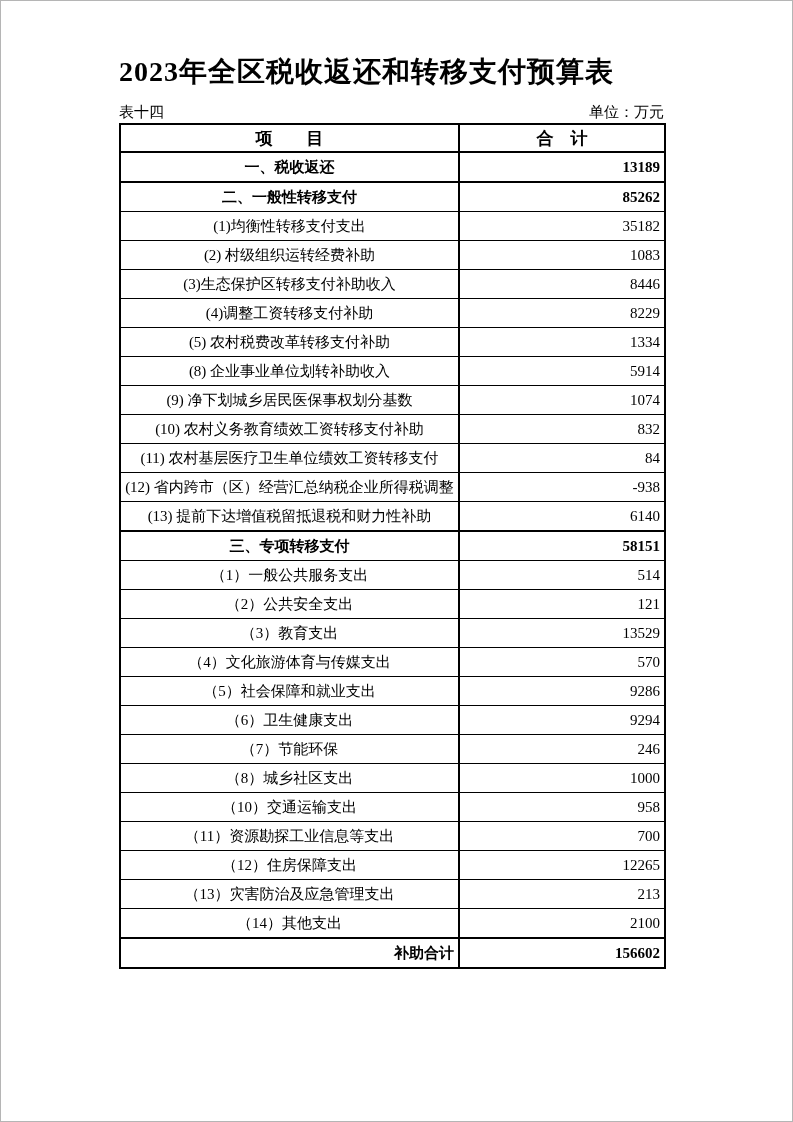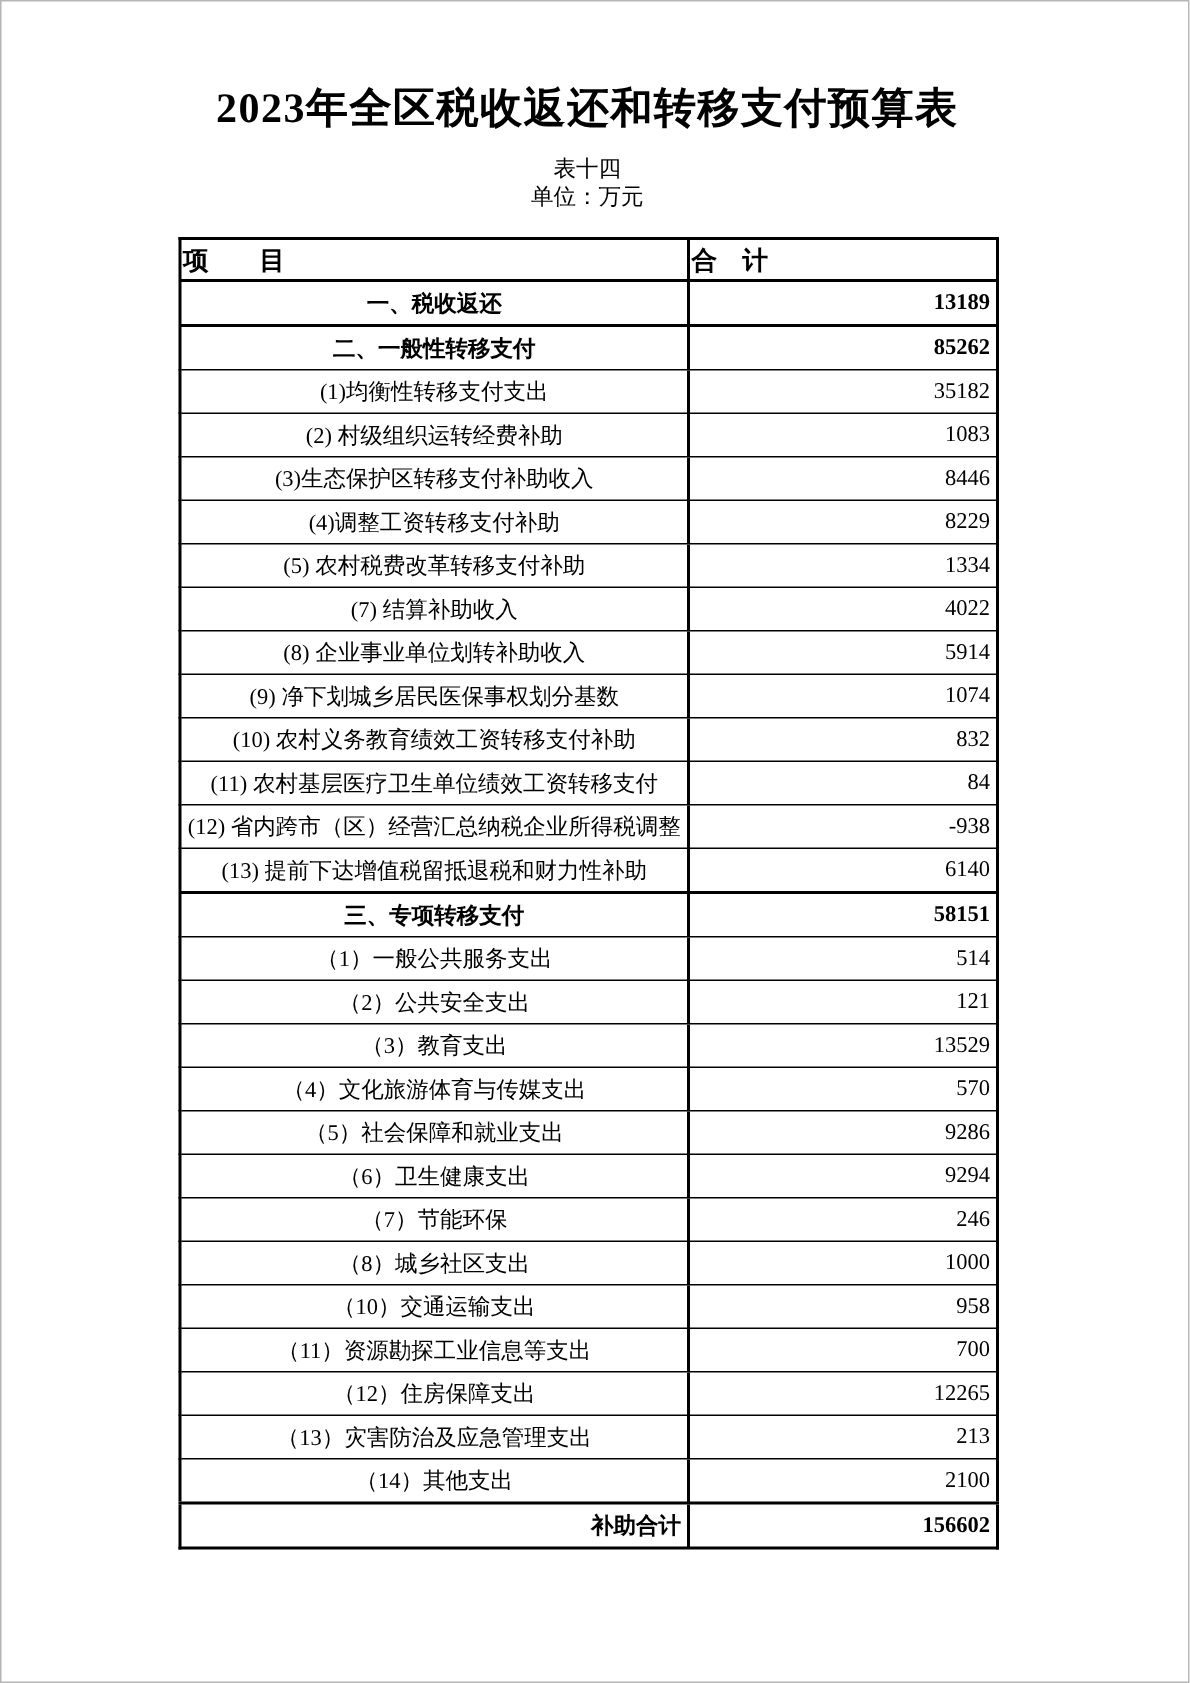--- a/index.html
+++ b/index.html
@@ -4,37 +4,37 @@
 <style>
   html, body { margin:0; padding:0; background:#e8e8e8; }
   .page {
     width:793px; height:1122px; box-sizing:border-box;
     background:#ffffff; border:1px solid #b5b5b5;
     font-family:"Liberation Serif", serif; color:#000;
     overflow:hidden;
   }
   .content { width:545px; margin-left:118px; }
   .doc-title {
-    text-align:center; margin-top:52px; font-size:28px;
+    text-align:left; margin-top:52px; font-size:28px;
     font-weight:bold; letter-spacing:1px; white-space:nowrap;
   }
   .meta-line {
-    display:flex; justify-content:space-between; align-items:center;
-    font-size:15px; margin-top:12px; margin-bottom:17px;flex-direction:column;
+    display:flex; justify-content:space-between; align-items:flex-end;
+    font-size:15px; margin-top:12px; margin-bottom:1px;
   }
   table.budget {
     width:545px; border-collapse:collapse; table-layout:fixed;
     border:2px solid #000;
   }
   table.budget th, table.budget td {
     border:1px solid #000; overflow:hidden; white-space:nowrap;
   }
   table.budget thead th {
     height:24px; font-size:17px; font-weight:bold;
-    border-bottom:2px solid #000; text-align:left;
+    border-bottom:2px solid #000; text-align:center;
   }
   table.budget td { height:28px; font-size:15px; padding:0 4px; }
   td.label { text-align:center; }
   td.value { text-align:right; border-left:2px solid #000 !important; }
   th.value-h { border-left:2px solid #000 !important; }
   tr.section td { font-weight:bold; border-top:2px solid #000; }
   tr.total td { font-weight:bold; border-top:2px solid #000; }
   tr.total td.label { text-align:right; }
 </style>
 </head>
@@ -79,24 +79,20 @@
             <td class="label">(3)生态保护区转移支付补助收入</td>
             <td class="value">8446</td>
           </tr>
         <tr>
             <td class="label">(4)调整工资转移支付补助</td>
             <td class="value">8229</td>
           </tr>
         <tr>
             <td class="label">(5) 农村税费改革转移支付补助</td>
             <td class="value">1334</td>
-          </tr>
-        <tr>
-            <td class="label">(7) 结算补助收入</td>
-            <td class="value">4022</td>
           </tr>
         <tr>
             <td class="label">(8) 企业事业单位划转补助收入</td>
             <td class="value">5914</td>
           </tr>
         <tr>
             <td class="label">(9) 净下划城乡居民医保事权划分基数</td>
             <td class="value">1074</td>
           </tr>
         <tr>

